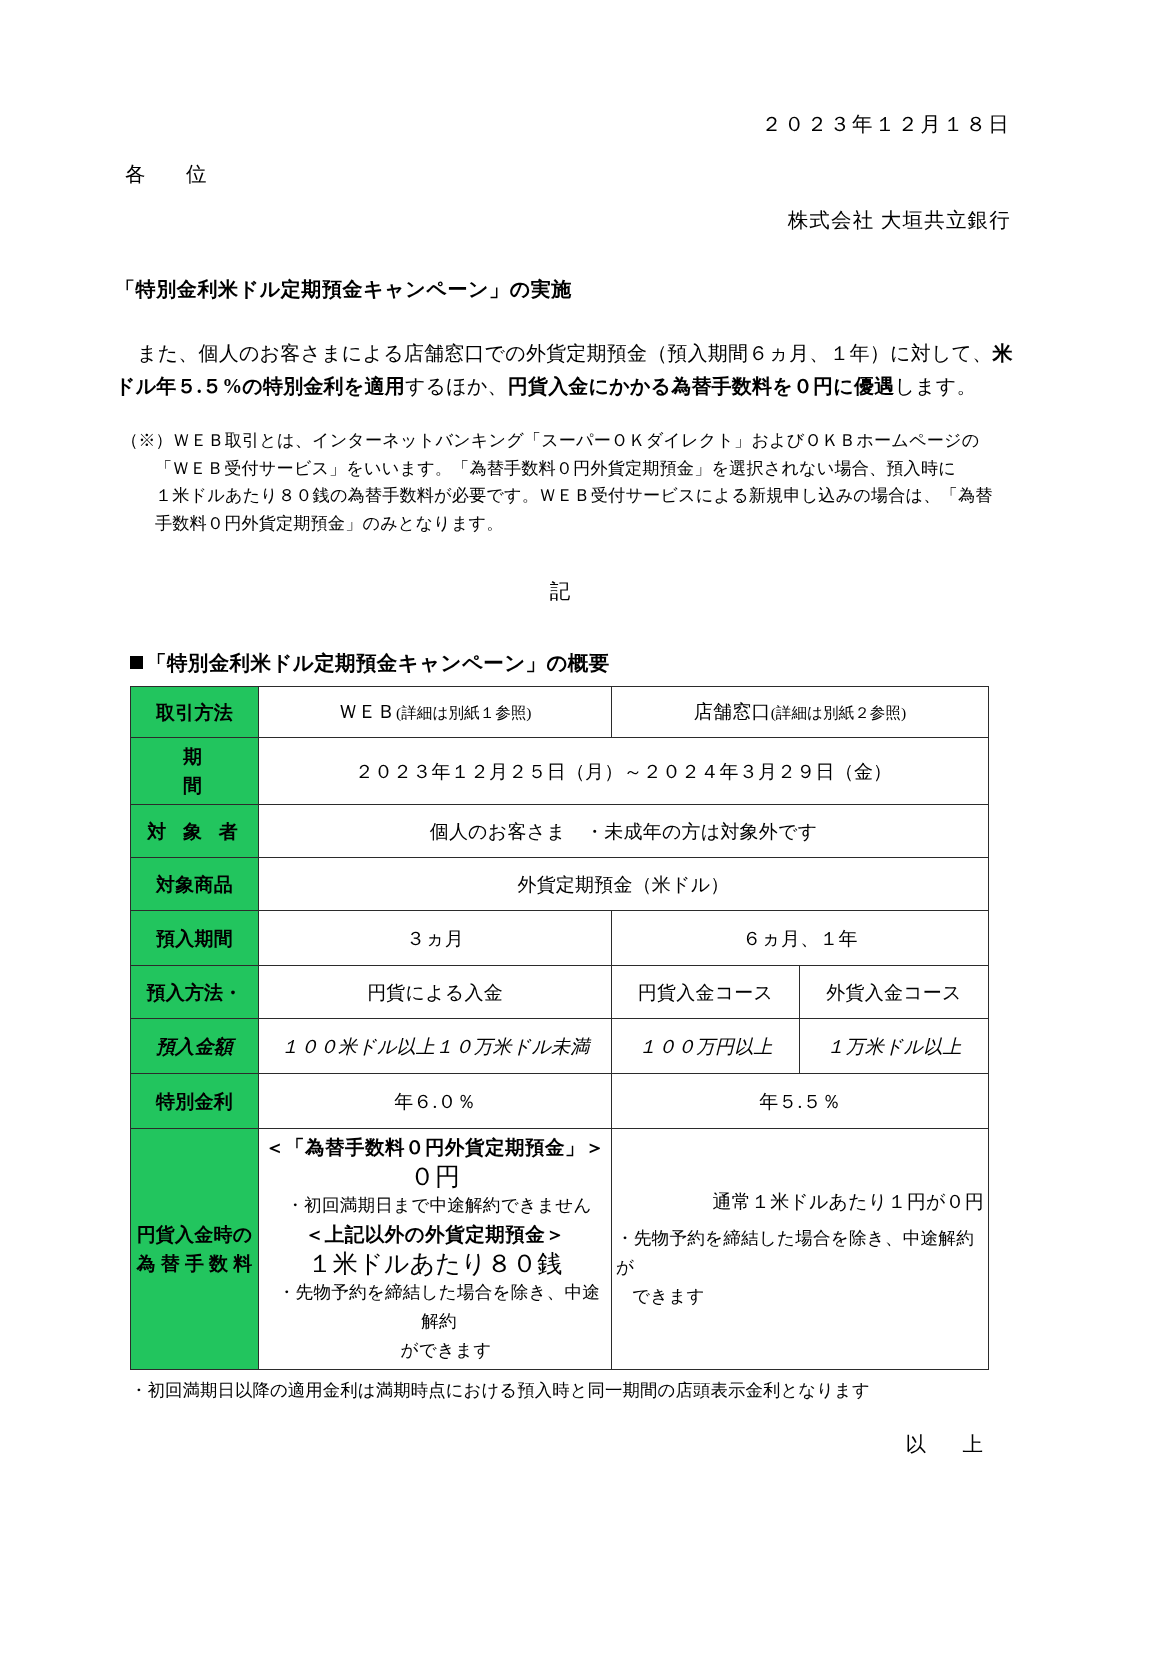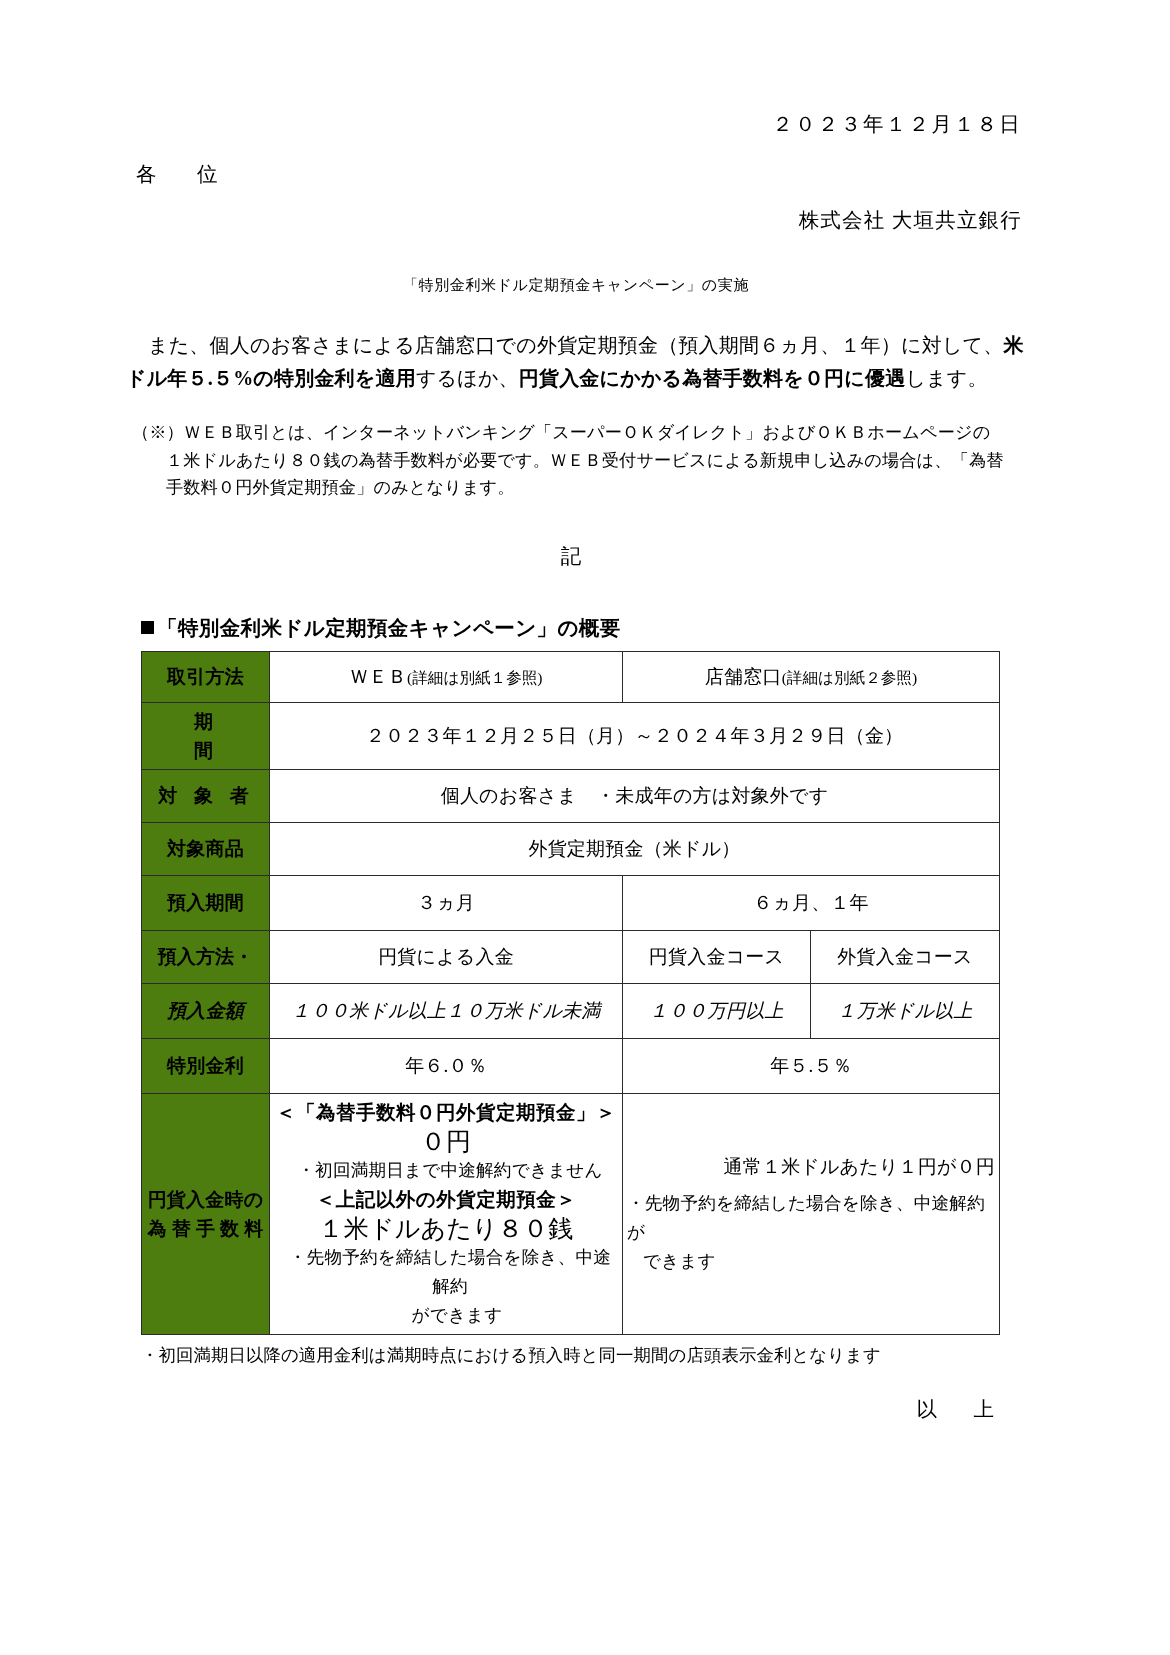--- a/index.html
+++ b/index.html
@@ -18,21 +18,21 @@
   .page {
     position: absolute;
     left: 0; top: 0;
     width: 1170px;
     height: 1655px;
     padding: 0;
     box-sizing: border-box;
   }
   .content {
     position: absolute;
-    left: 126px;
+    left: 115px;
     top: 110px;
     width: 900px;
   }
 
   
   .date-line {
     text-align: right;
     font-size: 20.5px;
     letter-spacing: 2.2px;
     margin: 0 0 22px 0;
@@ -47,23 +47,23 @@
   .issuer {
     text-align: right;
     font-size: 20.5px;
     letter-spacing: 1.2px;
     margin: 0 0 0 0;
     padding-right: 4px;
   }
 
   
   .doc-title {
-    text-align: center;
-    font-size: 15px;
-    font-weight: normal;
+    text-align: left;
+    font-size: 20px;
+    font-weight: bold;
     letter-spacing: 0.6px;
     margin: 42px 0 0 0;
   }
 
   
   .body-block {
     margin-top: 34px;
     font-size: 20px;
     line-height: 33px;
     letter-spacing: 0.2px;
@@ -122,21 +122,21 @@
   table.summary td {
     border: 1px solid #2b2b2b;
     font-size: 19px;
     text-align: center;
     vertical-align: middle;
     padding: 4px 4px;
     line-height: 29px;
     letter-spacing: 0.2px;
   }
   td.rh {
-    background: #4d7c0f;
+    background: #22c55e;
     font-weight: bold;
     font-size: 19px;
     width: 128px;
     letter-spacing: 0.5px;
   }
   td.rh.sp2 { letter-spacing: 10px; padding-left: 10px; }
   td.rh.sp1 { letter-spacing: 6px; padding-left: 6px; }
   .small {
     font-size: 15.6px;
     letter-spacing: 0;
@@ -222,20 +222,21 @@
     <div class="issuer">株式会社 大垣共立銀行</div>
 
     <h1 class="doc-title">「特別金利米ドル定期預金キャンペーン」の実施</h1>
 
     <div class="body-block">
       <p class="para p3"><span>また、個人のお客さまによる店舗窓口での外貨定期預金（預入期間６ヵ月、１年）に対して、</span><span class="b">米ドル年５.５%の特別金利を適用</span><span>するほか、</span><span class="b">円貨入金にかかる為替手数料を０円に優遇</span><span>します。</span></p>
     </div>
 
     <div class="note-block">
       <p class="note-line">（※）ＷＥＢ取引とは、インターネットバンキング「スーパーＯＫダイレクト」およびＯＫＢホームページの</p>
+      <p class="note-line indent">「ＷＥＢ受付サービス」をいいます。「為替手数料０円外貨定期預金」を選択されない場合、預入時に</p>
       <p class="note-line indent">１米ドルあたり８０銭の為替手数料が必要です。ＷＥＢ受付サービスによる新規申し込みの場合は、「為替</p>
       <p class="note-line indent">手数料０円外貨定期預金」のみとなります。</p>
     </div>
 
     <div class="ki">記</div>
 
     <div class="section-head"><span class="sq"></span><span>「特別金利米ドル定期預金キャンペーン」の概要</span></div>
 
     <table class="summary">
       <colgroup>

